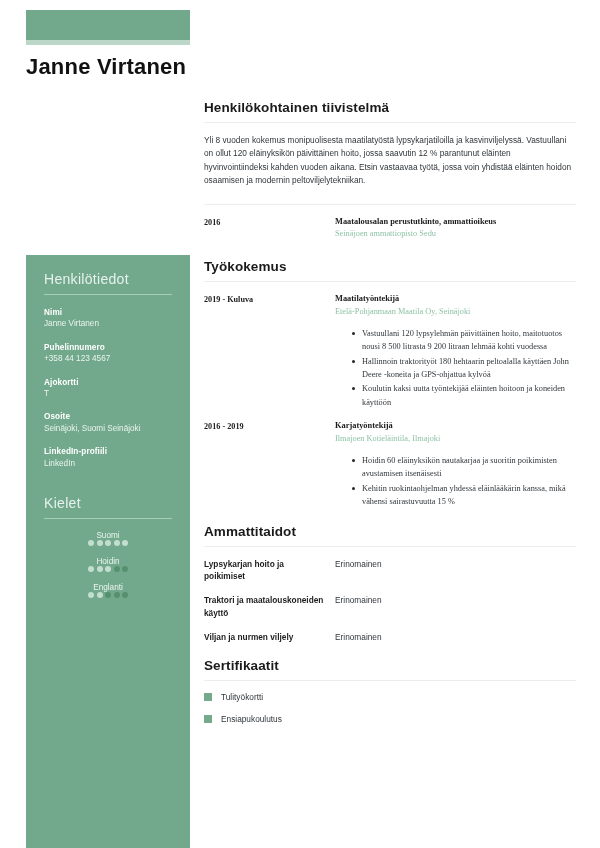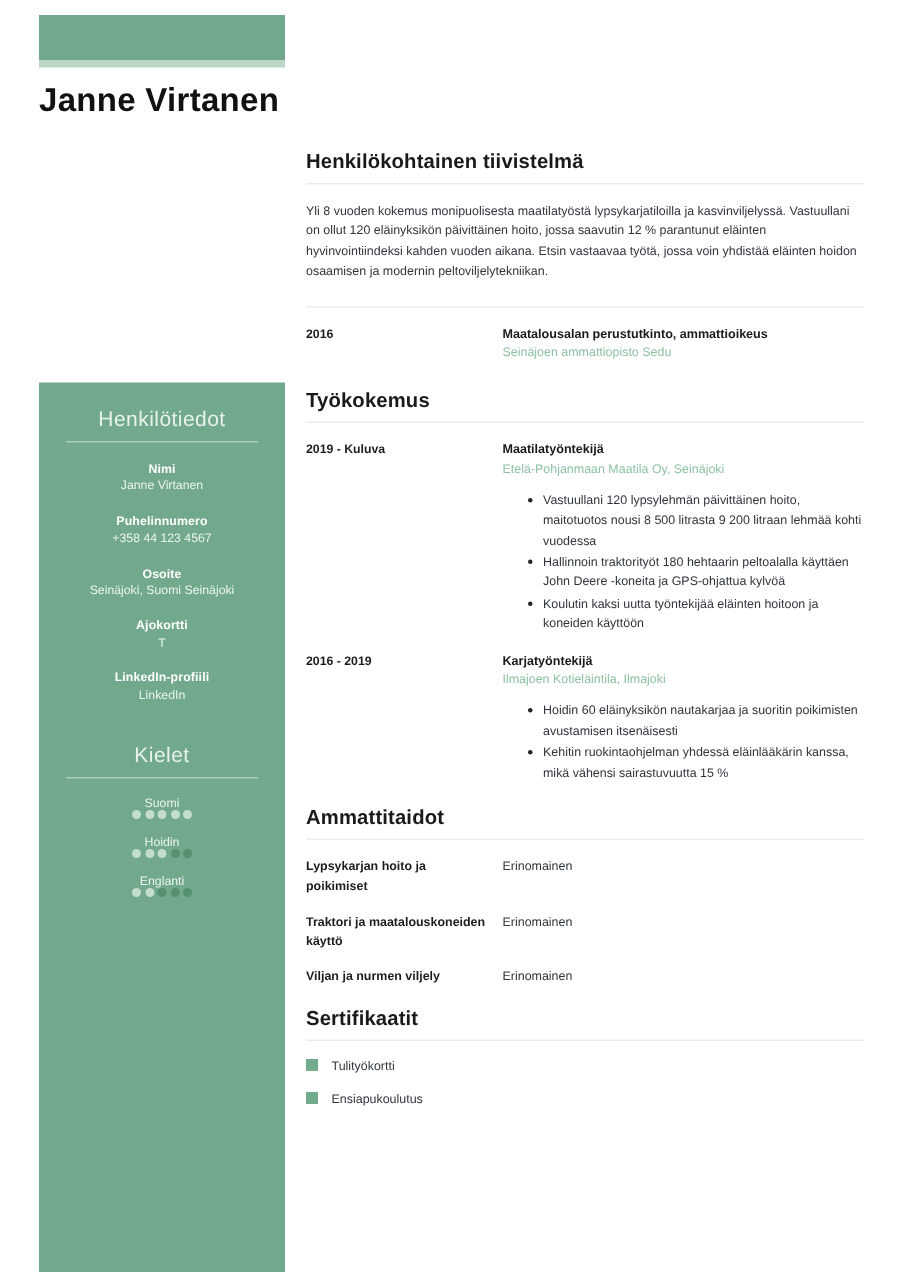--- a/index.html
+++ b/index.html
@@ -51,21 +51,20 @@
 
   
   .sidebar {
     position: absolute;
     left: 26px;
     top: 255px;
     width: 164px;
     height: 593px;
     background: #72a98c;
     padding: 16px 18px 0 18px;
-    text-align: center;
   }
 
   .side-heading {
     font-size: 14px;
     font-weight: normal;
     color: #e7f2ec;
     letter-spacing: 0.3px;
     padding-bottom: 7px;
   }
   .side-rule {
@@ -139,20 +138,21 @@
     font-size: 8.3px;
     line-height: 1.62;
     color: #30363b;
     margin-bottom: 16px;
   }
 
   
   .entry {
     display: flex;
     margin-bottom: 10px;
+    font-family: Liberation Serif, serif;
   }
   .entry-left {
     width: 131px;
     flex: 0 0 131px;
     font-size: 8.2px;
     font-weight: bold;
     color: #1d1d1d;
     padding-top: 1px;
     line-height: 1.45;
   }
@@ -255,27 +255,27 @@
       <div class="side-value">Janne Virtanen</div>
     </div>
 
 
     <div class="side-field">
       <div class="side-label">Puhelinnumero</div>
       <div class="side-value">+358 44 123 4567</div>
     </div>
 
     <div class="side-field">
+      <div class="side-label">Ajokortti</div>
+      <div class="side-value">T</div>
+    </div>
+
+    <div class="side-field">
       <div class="side-label">Osoite</div>
       <div class="side-value">Seinäjoki, Suomi Seinäjoki</div>
-    </div>
-
-    <div class="side-field">
-      <div class="side-label">Ajokortti</div>
-      <div class="side-value">T</div>
     </div>
 
     <div class="side-field">
       <div class="side-label">LinkedIn-profiili</div>
       <div class="side-value">LinkedIn</div>
     </div>
 
     <div class="side-gap"></div>
 
     <div class="side-heading">Kielet</div>

